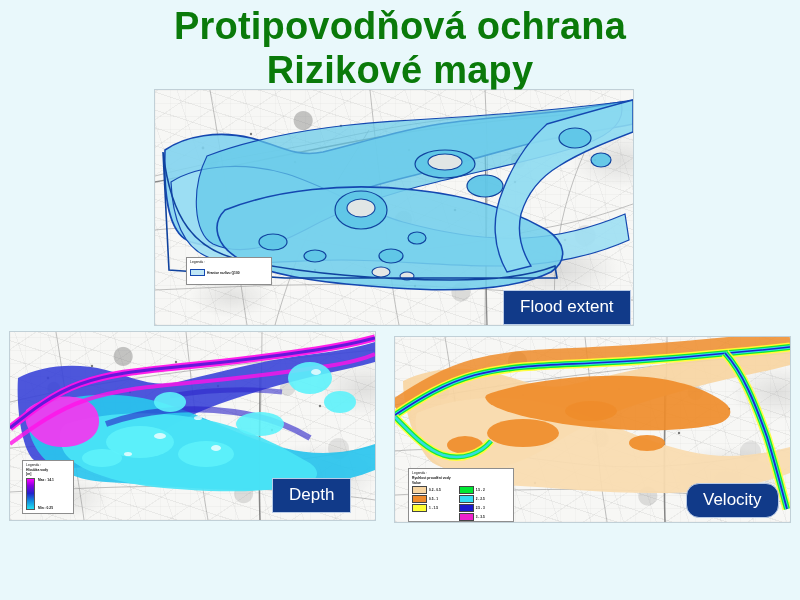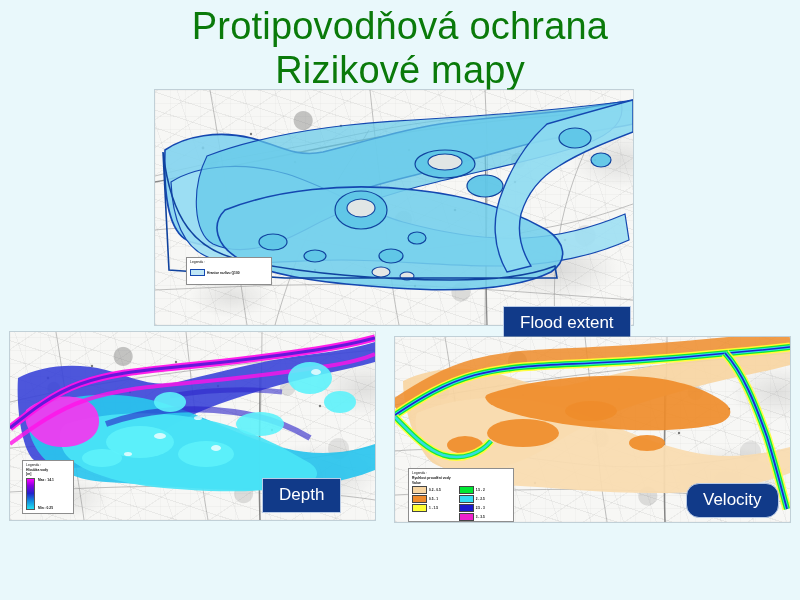--- a/index.html
+++ b/index.html
@@ -11,21 +11,21 @@
     position:relative;
   }
   .slide{position:absolute;inset:0;}
 
   
   .title{
     position:absolute;left:0;top:4px;width:800px;
     text-align:center;
     color:#0a7a0a;
     font-size:38px;line-height:44px;
-    font-weight:400;
+    font-weight:700;
     letter-spacing:0.2px;
     white-space:pre-line;
   }
 
   
   .map{position:absolute;overflow:hidden;background:#ffffff;
        box-shadow:0 0 0 1px rgba(160,175,185,.55);}
   #map-flood   {left:155px;top:90px; width:478px;height:235px;}
   #map-depth   {left:10px; top:332px;width:365px;height:188px;}
   #map-velocity{left:395px;top:337px;width:395px;height:185px;}
@@ -69,22 +69,22 @@
     position:absolute;
     background:#113a89;
     border:1px solid #b9cbe6;
     color:#ffffff;
     font-size:17px;
     line-height:17px;
     padding:7px 16px 9px;
     text-align:center;
     white-space:nowrap;
   }
-  #chip-flood   {left:503px;top:306px;}
-  #chip-depth   {left:262px;top:478px;}
+  #chip-flood   {left:503px;top:290px;}
+  #chip-depth   {left:272px;top:478px;}
   #chip-velocity{left:686px;top:483px;}
 
   
   .legend{
     position:absolute;background:#ffffff;
     border:1px solid #8d8d8d;
     font-family:"Liberation Sans", sans-serif;
     color:#111;
   }
 

